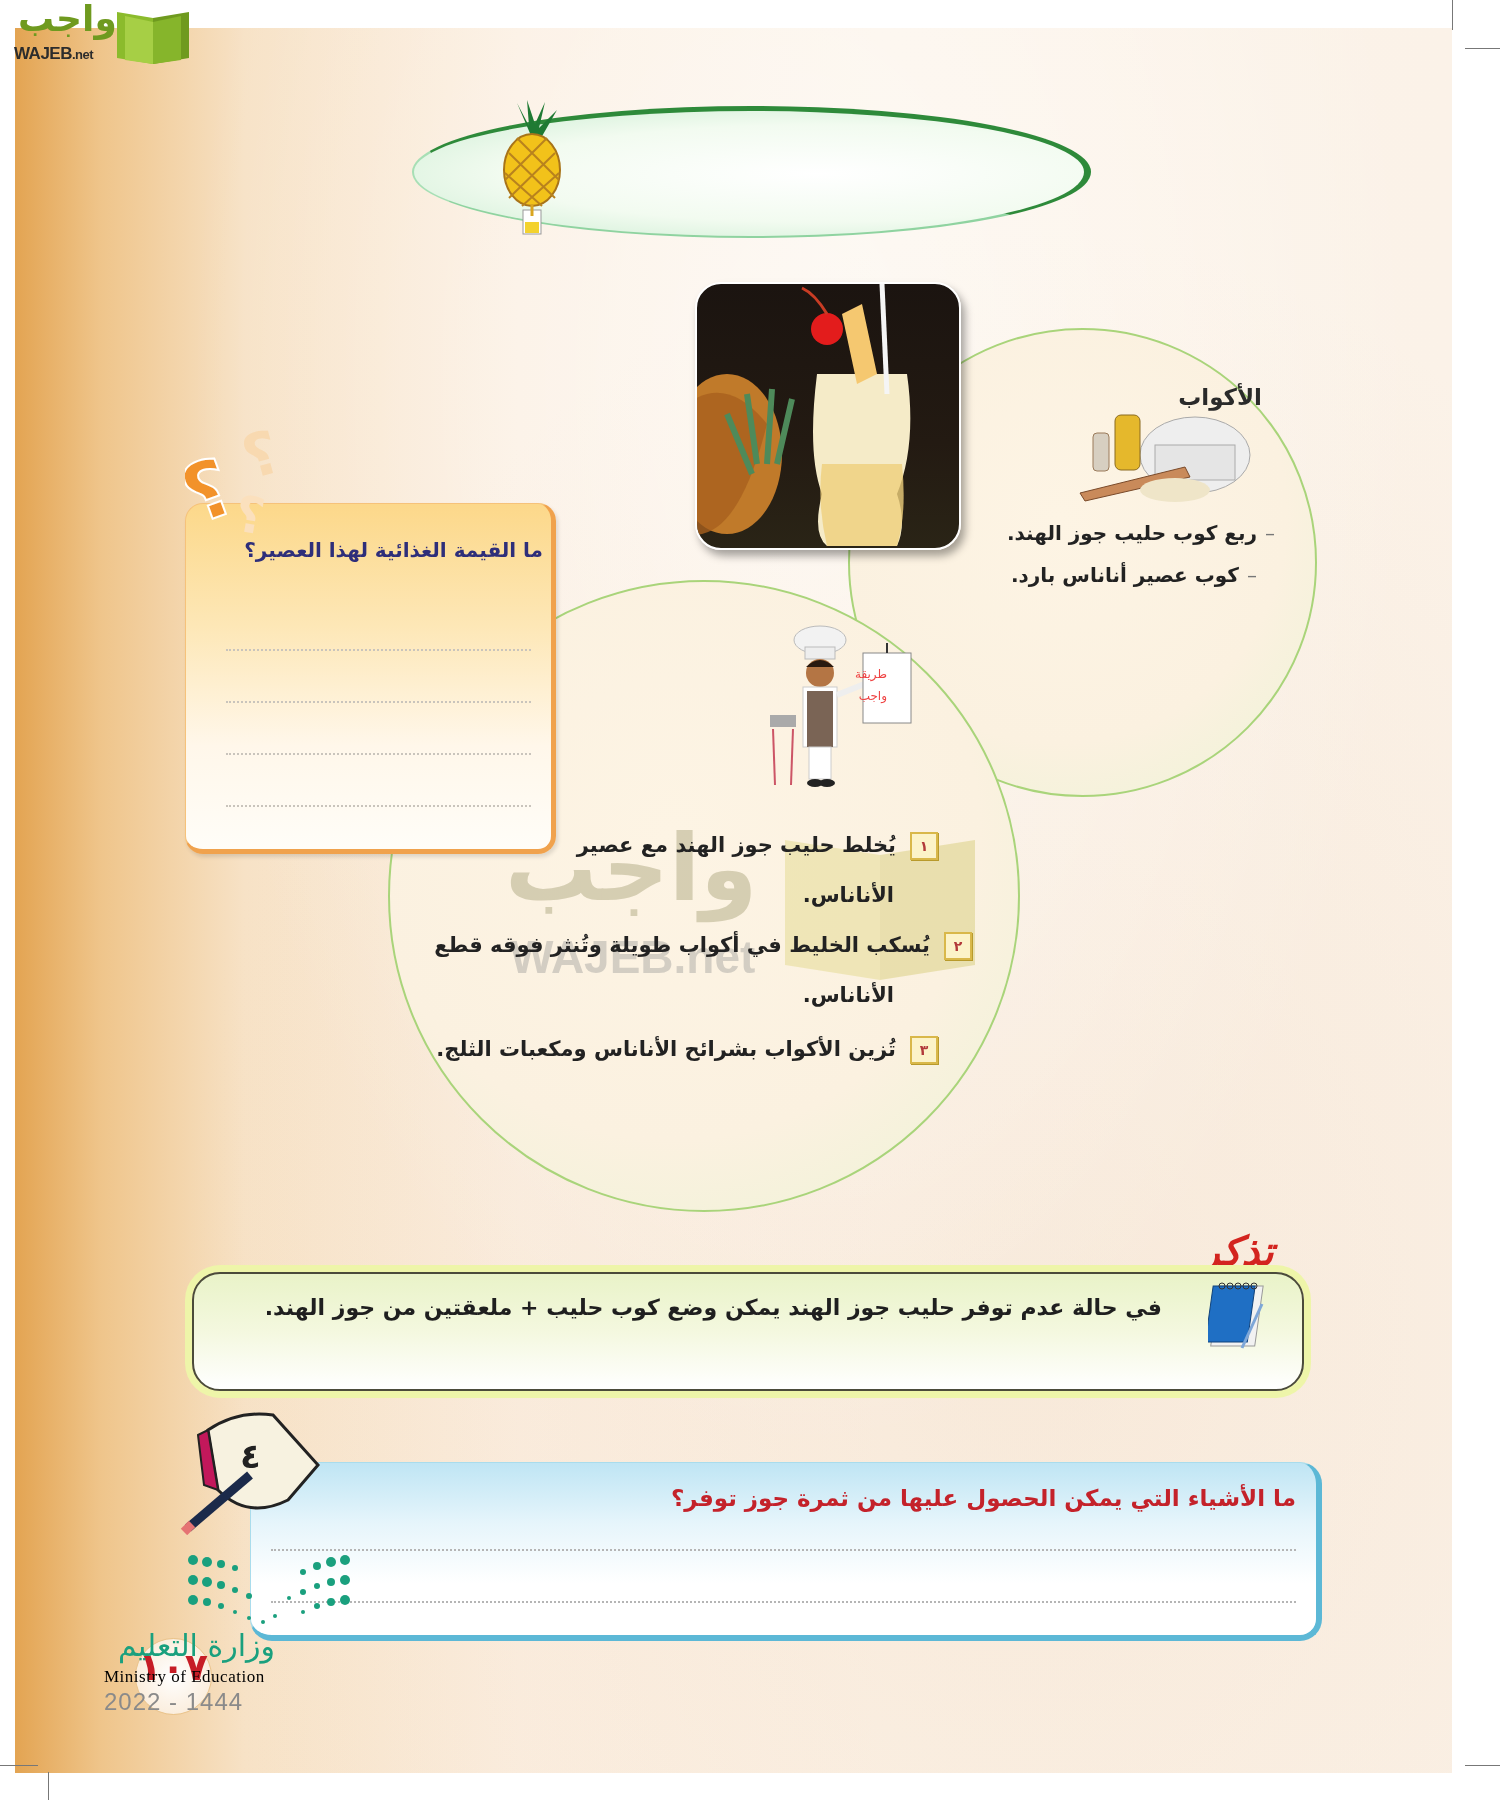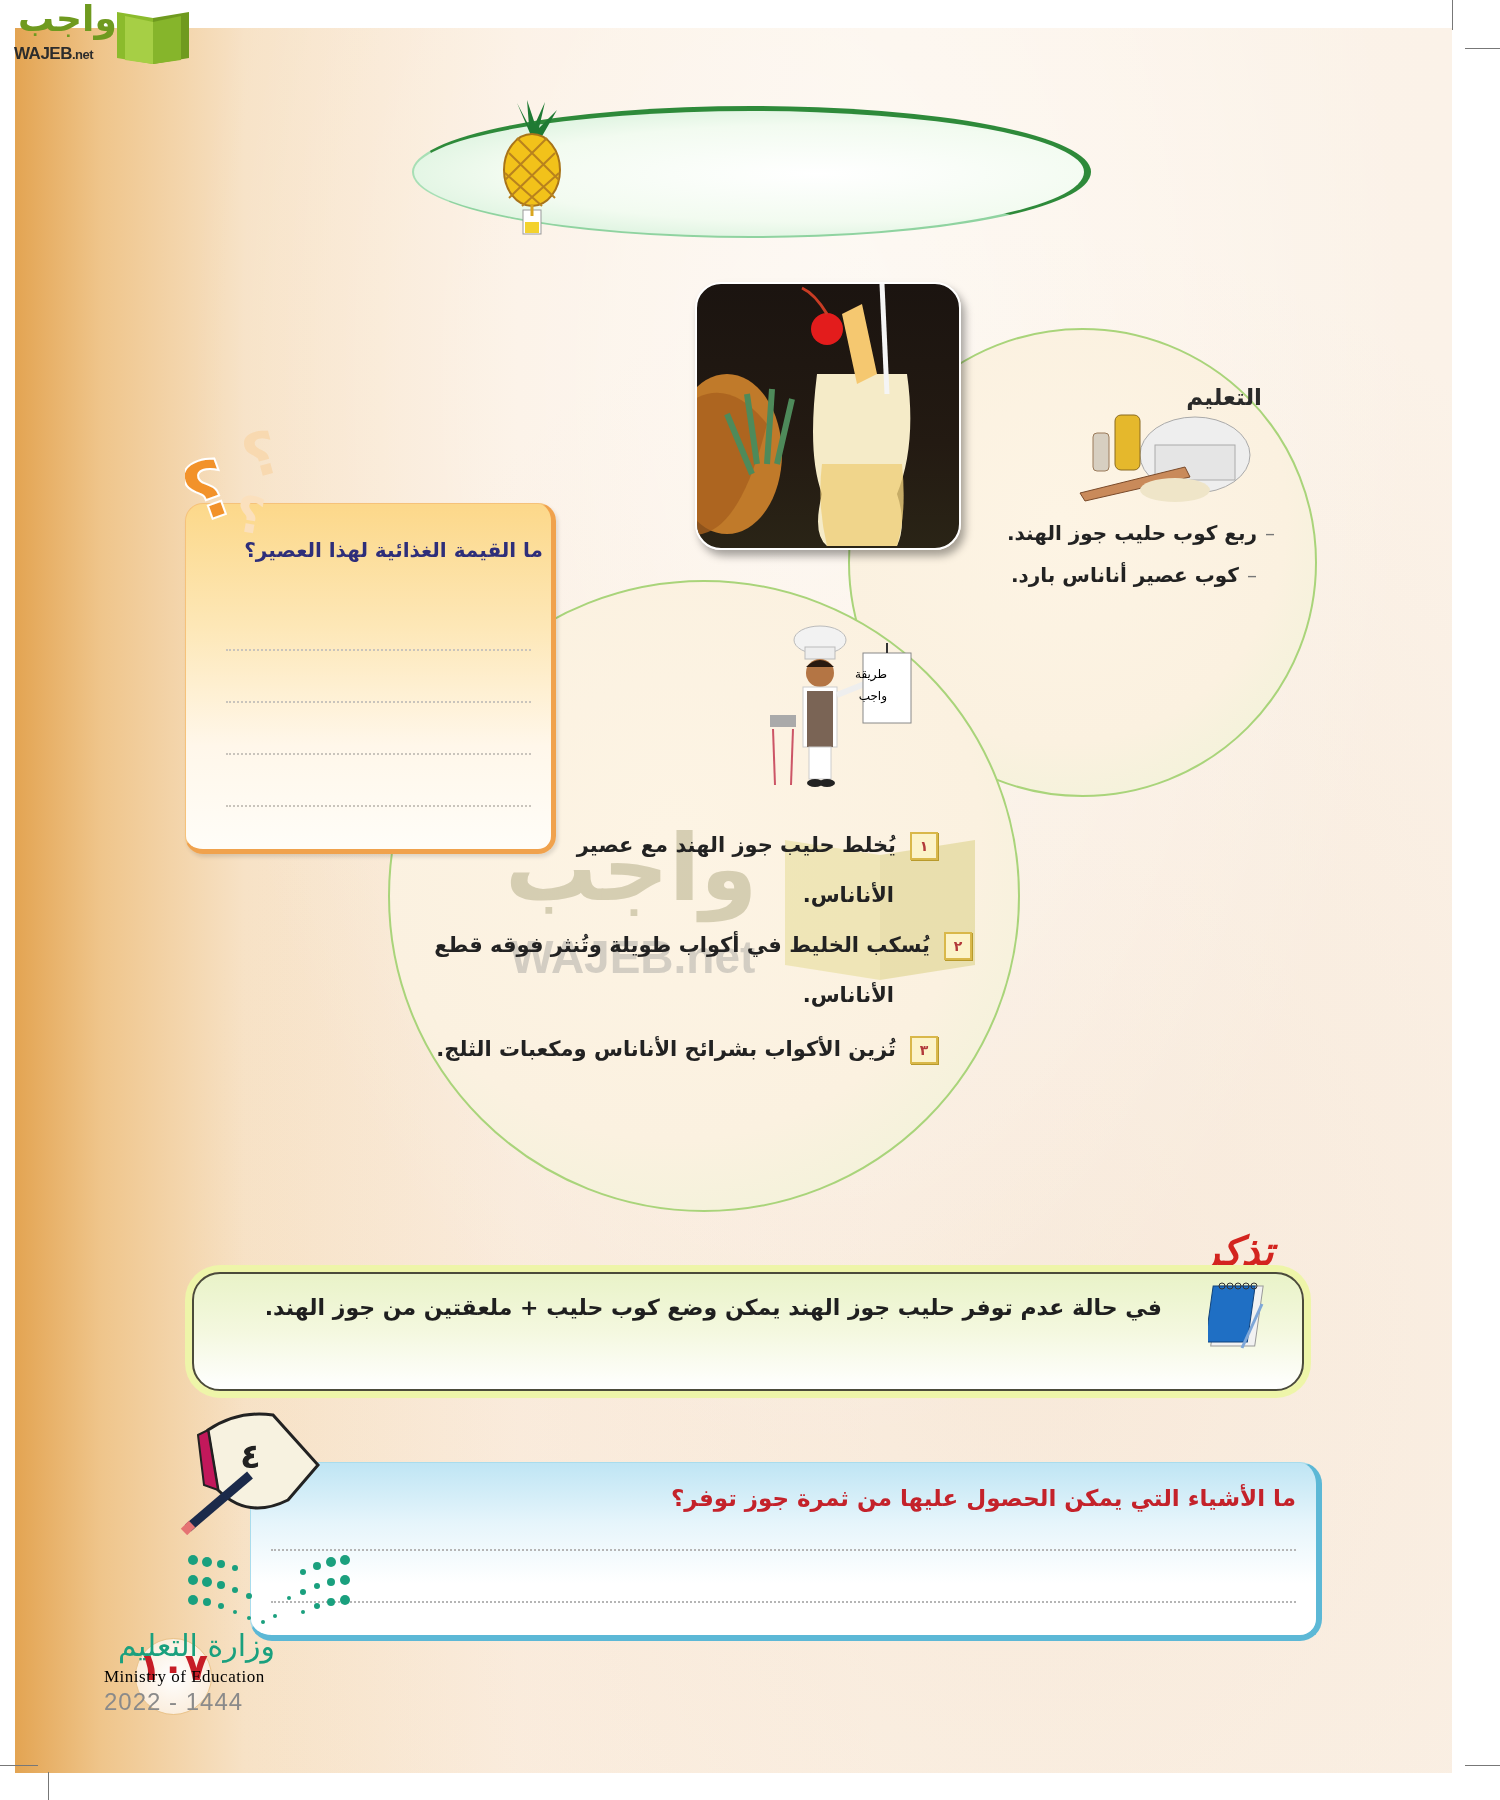--- a/index.html
+++ b/index.html
@@ -123,21 +123,21 @@
     <path d="M60 180 L50 110 M70 180 L75 105 M80 180 L95 115 M55 190 L30 130" stroke="#4e8a5a" stroke-width="6"></path>
     <path d="M120 90 Q110 170 125 210 Q115 250 130 262 L200 262 Q210 240 200 210 Q220 160 210 90 Z" fill="#f5ebc8"></path>
     <path d="M125 180 Q120 220 130 262 L200 262 Q210 230 205 180 Z" fill="#efcf7c" opacity="0.8"></path>
     <line x1="185" y1="0" x2="190" y2="110" stroke="#f5f5f5" stroke-width="5"></line>
     <path d="M145 30 L165 20 L180 90 L160 100 Z" fill="#f5c870"></path>
     <circle cx="130" cy="45" r="16" fill="#e31c1c"></circle>
     <path d="M130 30 Q118 10 105 4" stroke="#c83c24" stroke-width="3" fill="none"></path>
   </svg>
 </div>
 
-<div class="ingredients-title">التعليم</div>
+<div class="ingredients-title">الأكواب</div>
 <svg class="ingr-img" viewBox="0 0 178 100">
   <ellipse cx="120" cy="50" rx="55" ry="38" fill="#eeeeee" stroke="#aaa"></ellipse>
   <rect x="80" y="40" width="80" height="35" fill="#e5e5e5" stroke="#aaa"></rect>
   <rect x="40" y="10" width="25" height="55" rx="6" fill="#e5b82c" stroke="#8a6a20"></rect>
   <rect x="18" y="28" width="16" height="38" rx="4" fill="#d7cfc1" stroke="#9b7b5b"></rect>
   <path d="M5 88 L110 62 L115 72 L10 96 Z" fill="#c98a5a" stroke="#7a4a2a"></path>
   <ellipse cx="100" cy="85" rx="35" ry="12" fill="#efe5c8"></ellipse>
 </svg>
 <ul class="ingredients-list">
   <li><span class="dash">–</span><span>ربع كوب حليب جوز الهند.</span></li>
@@ -155,21 +155,21 @@
     <line x1="72" y1="70" x2="102" y2="58" stroke="#eee" stroke-width="6"></line>
     <rect x="44" y="122" width="22" height="32" fill="#fff" stroke="#ccc"></rect>
     <ellipse cx="50" cy="158" rx="8" ry="4" fill="#222"></ellipse>
       <ellipse cx="62" cy="158" rx="8" ry="4" fill="#222"></ellipse>
     <rect x="5" y="90" width="26" height="12" fill="#aaa"></rect>
     <line x1="8" y1="104" x2="10" y2="160" stroke="#c56" stroke-width="2"></line>
     <line x1="28" y1="104" x2="26" y2="160" stroke="#c56" stroke-width="2"></line>
     <rect x="98" y="28" width="48" height="70" fill="#fff" stroke="#888"></rect>
     <line x1="122" y1="18" x2="122" y2="28" stroke="#333" stroke-width="2"></line>
   </svg>
-  <div style="position:absolute;left:98px;top:38px;width:24px;text-align:center;font-size:12px;color:#000000;line-height:22px;direction:rtl;">
+  <div style="position:absolute;left:98px;top:38px;width:24px;text-align:center;font-size:12px;color:#ef4444;line-height:22px;direction:rtl;">
     <div>طريقة</div>
     <div>واجب</div>
   </div>
 </div>
 
 <div class="watermark">
   <span class="wm-ar">واجب</span>
   <span class="wm-en">WAJEB.net</span>
   <svg class="wm-book" viewBox="0 0 210 145">
     <path d="M105 20 L105 145 L10 130 L10 5 Z" fill="#d9cf6a"></path>

